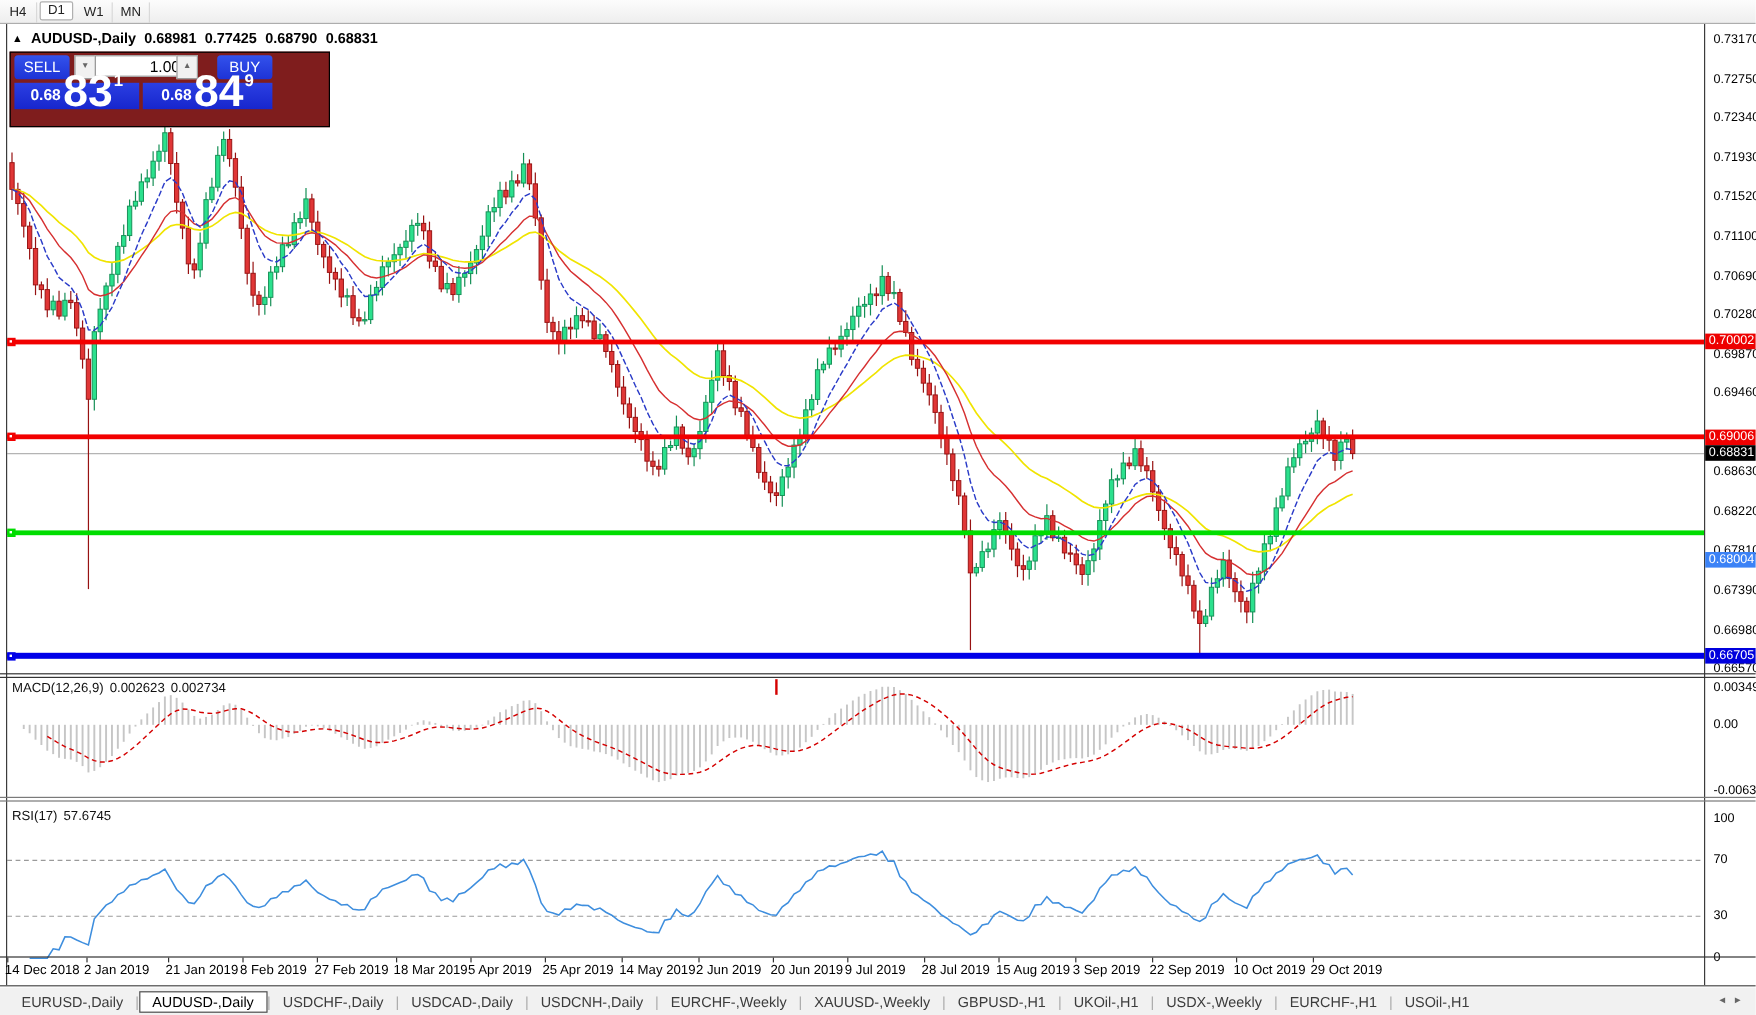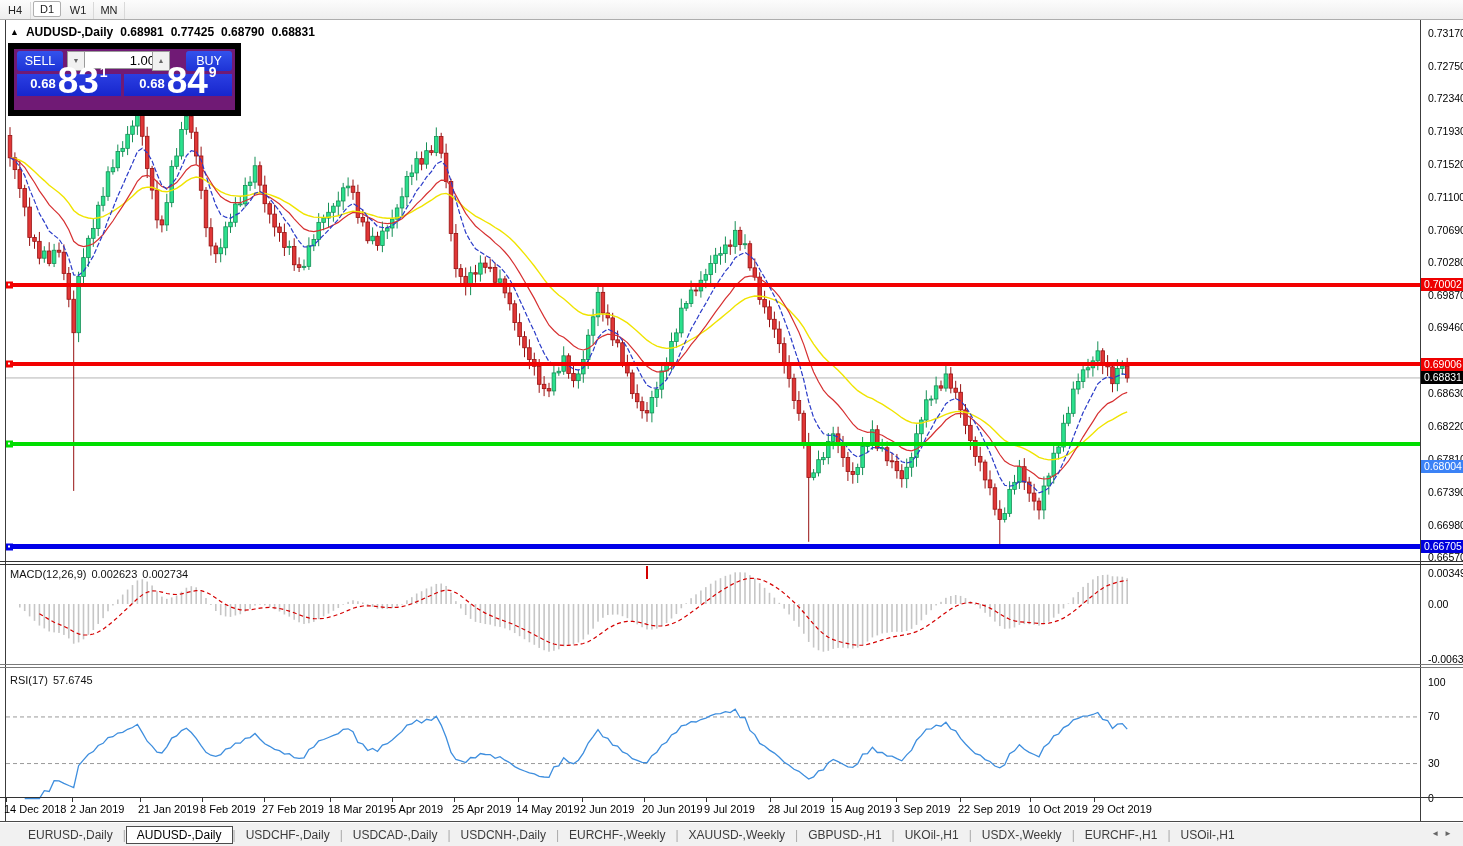--- a/index.html
+++ b/index.html
@@ -31,36 +31,36 @@
   .indlabel span{margin-right:5px;}
   
   .hline{position:absolute;left:6px;width:1414px;z-index:5;}
   .hline .anchor{position:absolute;left:0;top:50%;width:7px;height:7px;transform:translateY(-50%);}
   .hline .anchor i{position:absolute;left:2px;top:2px;width:2px;height:2px;background:#fff;display:block;}
   
   #hdr{position:absolute;left:10px;top:25px;z-index:8;display:flex;align-items:center;gap:7px;
        font-size:12px;font-weight:600;color:#000;}
   #hdr .tri{font-size:9px;font-weight:400;}
   
-  #tpanel{position:absolute;left:8px;top:43px;width:221px;height:61px;background:#701a75;
-          border:6px solid #000000;z-index:9;}
+  #tpanel{position:absolute;left:8px;top:43px;width:221px;height:61px;background:#7f1d1d;
+          border:1px solid #000000;z-index:9;padding-left:44px;}
   .tbtn{position:absolute;top:2px;width:46px;height:20px;background:linear-gradient(#3352ec,#1e33d6);
         color:#fff;font-size:12.5px;text-align:center;line-height:20px;border-radius:3px;cursor:pointer;}
   .spinbox{position:absolute;top:2px;width:16px;height:18px;background:#f1f1f1;border:1px solid #9b9b9b;
            color:#666;font-size:7px;text-align:center;line-height:18px;cursor:pointer;}
   #vol{position:absolute;left:70px;top:2px;width:66px;height:16px;border:1px solid #9b9b9b;
        font-size:13px;text-align:right;padding:0 4px;font-family:"Liberation Sans",sans-serif;}
   .pricebox{position:absolute;top:25px;height:22px;background:linear-gradient(#2b3fe2,#1726cd);
             color:#fff;display:flex;align-items:flex-end;justify-content:center;cursor:pointer;}
   .pricebox .pfx{font-size:13px;font-weight:700;margin:0 2px 5px 0;}
   .pricebox .big{font-size:37px;font-weight:700;line-height:31px;margin-bottom:0px;}
   .pricebox .sup{font-size:14px;font-weight:700;margin:1px 0 16px 1px;}
   
   #tabbar{position:absolute;left:0;top:823px;width:1463px;height:23px;background:#f1f1f1;z-index:20;
-          display:flex;align-items:center;padding-left:18px;box-sizing:border-box;font-size:12px;color:#3c3c3c;}
+          display:flex;align-items:center;padding-left:8px;box-sizing:border-box;font-size:12px;color:#3c3c3c;}
   .tab{padding:2px 10px;cursor:pointer;white-space:nowrap;}
   .tab.active{background:#fff;border:1px solid #4c4c4c;color:#000;padding:1px 10px;}
   .tabsep{color:#aaa;}
   #tabarrows{position:absolute;right:6px;top:829px;z-index:21;font-size:8px;color:#666;letter-spacing:5px;cursor:pointer;}
 </style>
 </head>
 <body>
 
 <svg id="cv" width="1463" height="846" viewBox="0 0 1463 846">
     <line x1="6" x2="1420" y1="377.9505000000003" y2="377.9505000000003" stroke="#b4b4b4" stroke-width="1"></line>

